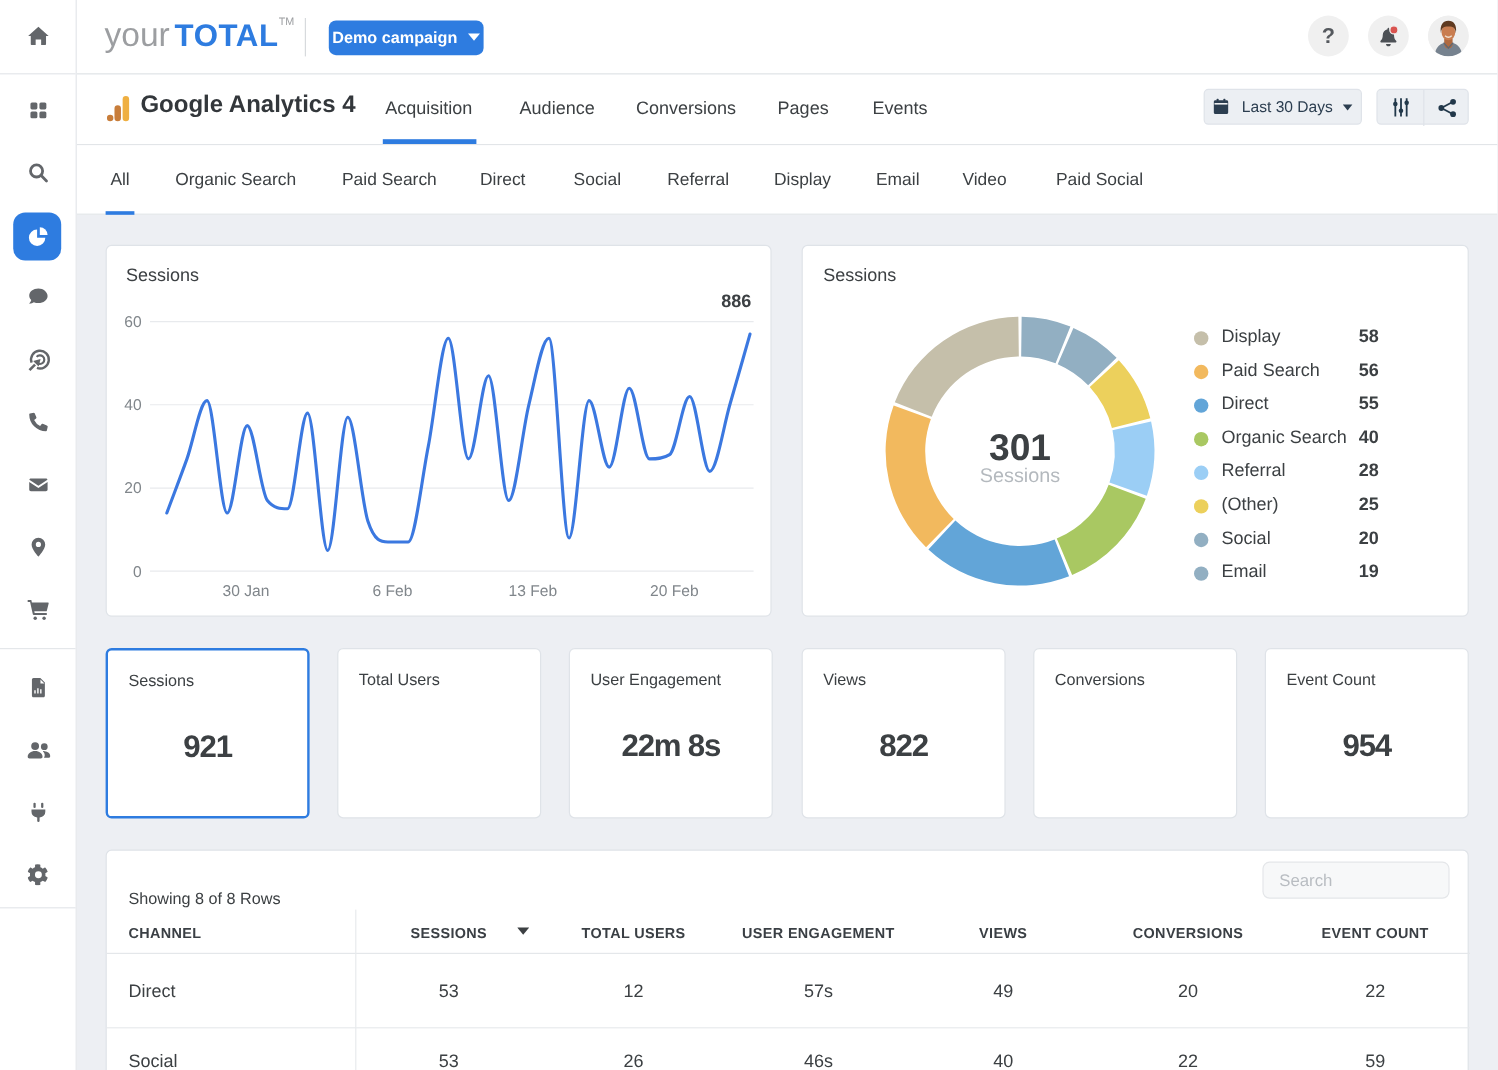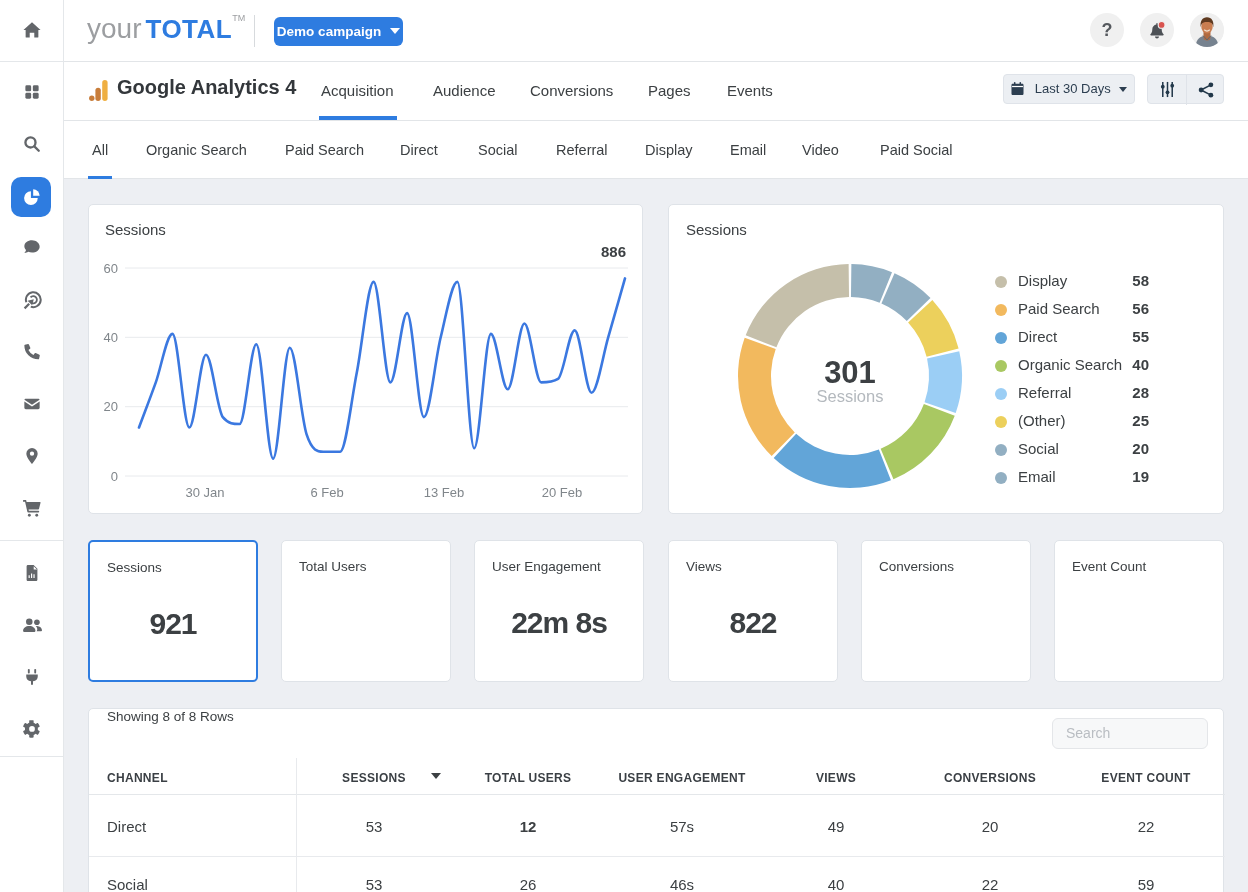--- a/index.html
+++ b/index.html
@@ -38,21 +38,21 @@
   border-bottom:1px solid #e2e5e8; z-index:3; }
 .chtab { position:absolute; top:0; height:58px; line-height:58px; font-size:14.5px; color:#3c4043; }
 .chtab.on::after { content:""; position:absolute; left:-4px; right:-4px; top:54.5px; height:3.5px; background:#2e7ce0; }
 
 .card { position:absolute; background:#fff; border:1px solid #dfe3e8; border-radius:5px; }
 .ctitle { position:absolute; font-size:15px; color:#3c4043; }
 
 .mcard { position:absolute; top:540px; width:170px; height:142px; background:#fff;
   border:1px solid #dfe3e8; border-radius:5px; }
 .mcard .t { position:absolute; left:17px; top:18px; font-size:13.5px; color:#3c4043; }
-.mcard .v { position:absolute; left:0; width:100%; top:65px; text-align:center; font-size:30px;
+.mcard .v { position:absolute; left:0; width:100%; top:65px; text-align:center; font-size:26px;
   font-weight:bold; color:#3c4043; letter-spacing:-1px; }
 
 .leg { position:absolute; height:28px; white-space:nowrap; }
 .leg .dot { position:absolute; left:0; top:8px; width:12px; height:12px; border-radius:50%; }
 .leg .lab { position:absolute; left:23px; top:4px; font-size:15px; color:#3c4043; }
 .leg .val { position:absolute; left:118px; width:36px; text-align:right; top:4px; font-size:15px; font-weight:bold; color:#3c4043; }
 
 #tablecard { position:absolute; left:88px; top:708px; width:1136px; height:400px; background:#fff;
   border:1px solid #dfe3e8; border-radius:5px; }
 .th { position:absolute; top:62px; font-size:12px; font-weight:bold; color:#3a3f44;
@@ -296,40 +296,41 @@
   </div>
 <div class="mcard" style="left:668px;">
     <div class="t">Views</div>
     <div class="v">822</div>
   </div>
 <div class="mcard" style="left:861px;">
     <div class="t">Conversions</div>
   </div>
 <div class="mcard" style="left:1054px;">
     <div class="t">Event Count</div>
+    <div class="v">954</div>
   </div>
 <div id="tablecard">
-<div style="position:absolute;left:18px;top:0;font-size:13.5px;color:#3c4043;">Showing 8 of 8 Rows</div>
+<div style="position:absolute;left:18px;top:32px;font-size:13.5px;color:#3c4043;">Showing 8 of 8 Rows</div>
 <div style="position:absolute;left:963px;top:9px;width:156px;height:31px;background:#f7f8f9;border:1px solid #e4e6e9;border-radius:6px;line-height:29px;padding-left:13px;font-size:14px;color:#b9bdc2;">Search</div>
 <div style="position:absolute;left:0;top:49px;width:1136px;height:37px;border-bottom:1px solid #e4e7ea;"></div>
 <div class="th" style="left:18px;text-align:left;">CHANNEL</div>
 <div class="th" style="left:208px;width:154px;">SESSIONS</div>
 <div class="th" style="left:362px;width:154px;">TOTAL USERS</div>
 <div class="th" style="left:516px;width:154px;">USER ENGAGEMENT</div>
 <div class="th" style="left:670px;width:154px;">VIEWS</div>
 <div class="th" style="left:824px;width:154px;">CONVERSIONS</div>
 <div class="th" style="left:978px;width:158px;">EVENT COUNT</div>
 <svg style="position:absolute;left:342px;top:63px;" width="10" height="8">
       <path d="M0 1h10L5 7z" fill="#3c4043"></path>
     </svg>
 <div style="position:absolute;left:207px;top:49px;width:1px;height:351px;background:#e8eaed;"></div>
 <div class="tr" style="top:86px;">
       <div class="td0">Direct</div>
       <div class="td" style="left:208px;">53</div>
-      <div class="td" style="left:362px;font-weight:bold;">12</div>
+      <div class="td" style="left:362px;">12</div>
       <div class="td" style="left:516px;">57s</div>
       <div class="td" style="left:670px;">49</div>
       <div class="td" style="left:824px;">20</div>
       <div class="td" style="left:978px;width:158px;">22</div>
     </div>
 <div class="tr r2" style="top:148px;">
       <div class="td0">Social</div>
       <div class="td" style="left:208px;">53</div>
       <div class="td" style="left:362px;">26</div>
       <div class="td" style="left:516px;">46s</div>

